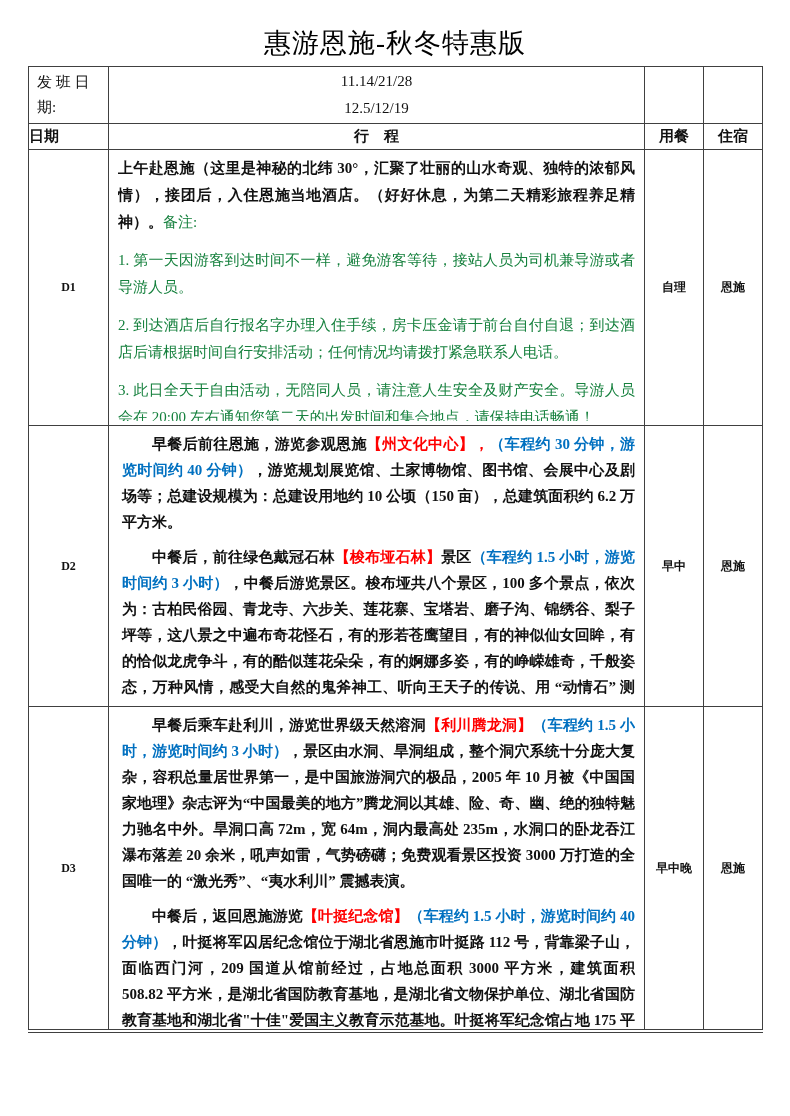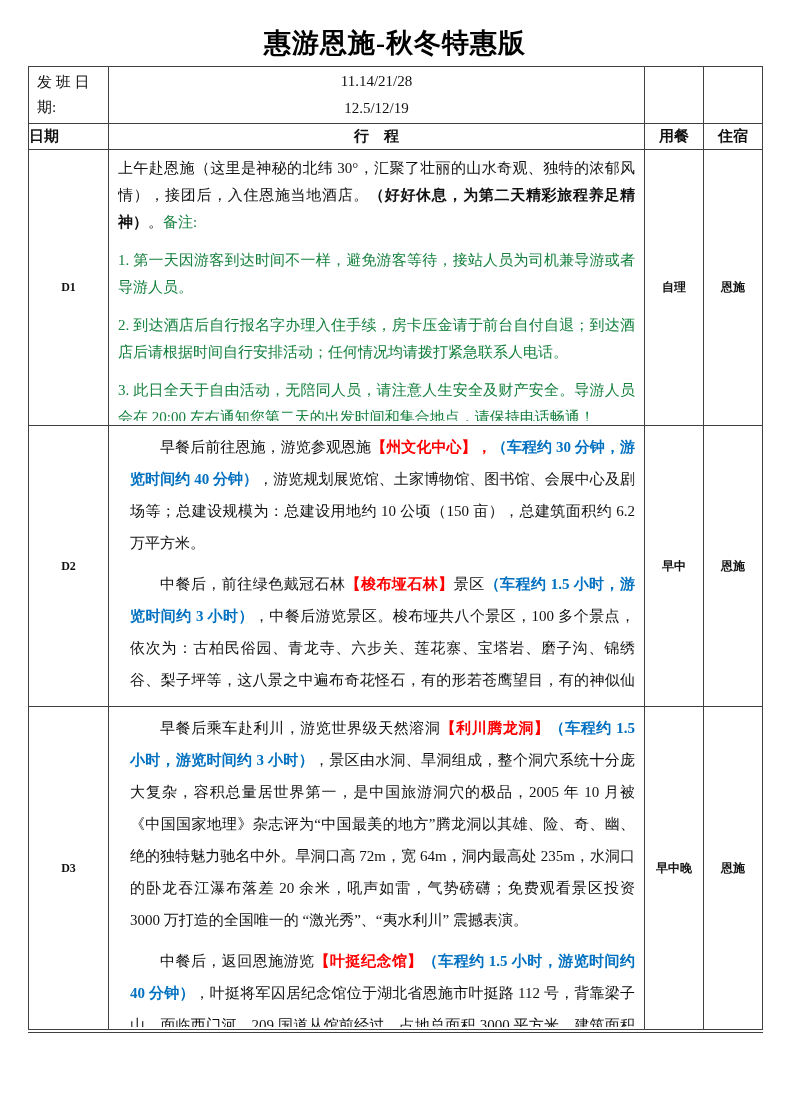--- a/index.html
+++ b/index.html
@@ -2,21 +2,21 @@
 <html><head>
 <meta charset="utf-8">
 <style>
   html,body{margin:0;padding:0;}
   body{
     width:790px;height:1116px;background:#ffffff;overflow:hidden;
     font-family:"Liberation Serif","DejaVu Serif",serif;color:#111;
   }
   .page{width:790px;height:1116px;position:relative;overflow:hidden;}
   .doc-title{
-    text-align:center;font-size:27px;font-weight:bold;letter-spacing:1px;
+    text-align:center;font-size:27px;font-weight:normal;letter-spacing:1px;
     margin:25px 0 5px 0;color:#000;
   }
   table.itinerary{
     border-collapse:collapse;table-layout:fixed;
     margin-left:28px;width:734px;
   }
   col.c-date{width:80px;}col.c-trip{width:536px;}col.c-meal{width:59px;}col.c-stay{width:59px;}
   td,th{border:1px solid #404040;padding:0;vertical-align:middle;font-weight:normal;}
   tr.row-dates{height:57px;}
   tr.row-header{height:26px;}
@@ -34,25 +34,25 @@
   td.trip{vertical-align:top;padding:5px 9px 2px 9px;}
   .cell-clip{overflow:hidden;}
   tbody.days tr:nth-child(1){height:276px;}
   tbody.days tr:nth-child(2){height:281px;}
   tbody.days tr:nth-child(3){height:324px;}
   tbody.days tr:nth-child(1) .cell-clip{max-height:266px;}
   tbody.days tr:nth-child(2) .cell-clip{max-height:272px;}
   tbody.days tr:nth-child(3) .cell-clip{max-height:315px;}
   tbody.days tr:nth-child(1) .para{line-height:27px;margin:0 0 11px 0;}
   .para{
-    font-size:15px;line-height:32px;margin:0 0 9px 12px;
+    font-size:15px;line-height:26px;margin:0 0 9px 4px;
     text-align:justify;
   }
   .para.indent{text-indent:2em;}
-  .run-n{color:#111;}
+  .run-n{color:#111;font-weight:bold;}
   .run-b{color:#111;font-weight:bold;}
   .run-red{color:#ff0000;font-weight:bold;}
   .run-blue{color:#0070c0;font-weight:bold;}
   .run-note{color:#15803d;}
   tbody.days tr:last-child td{border-bottom:4px double #404040;}
 </style>
 </head>
 <body>
 
 <div class="page">

